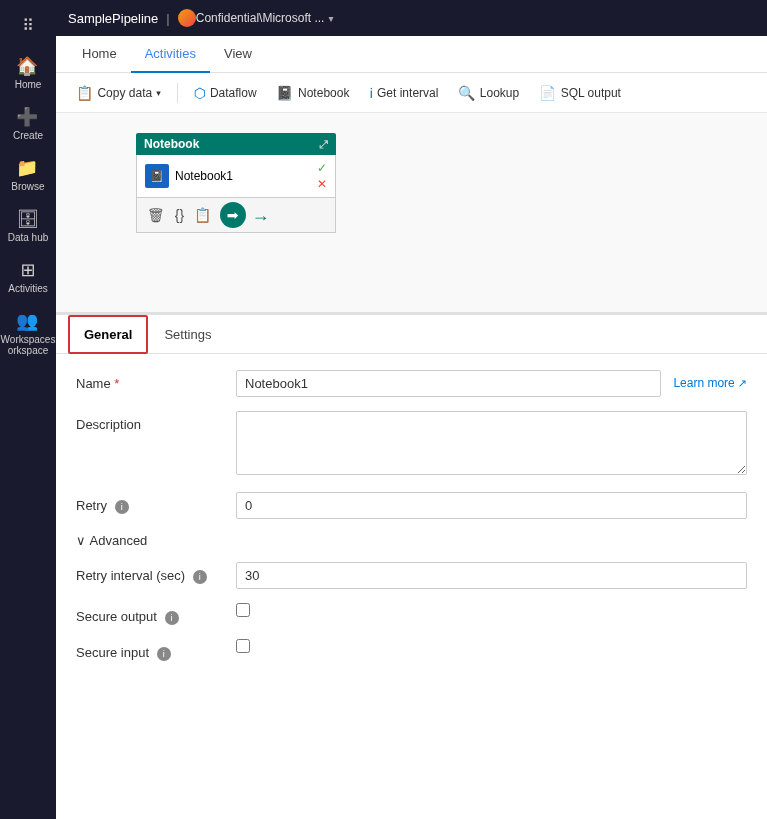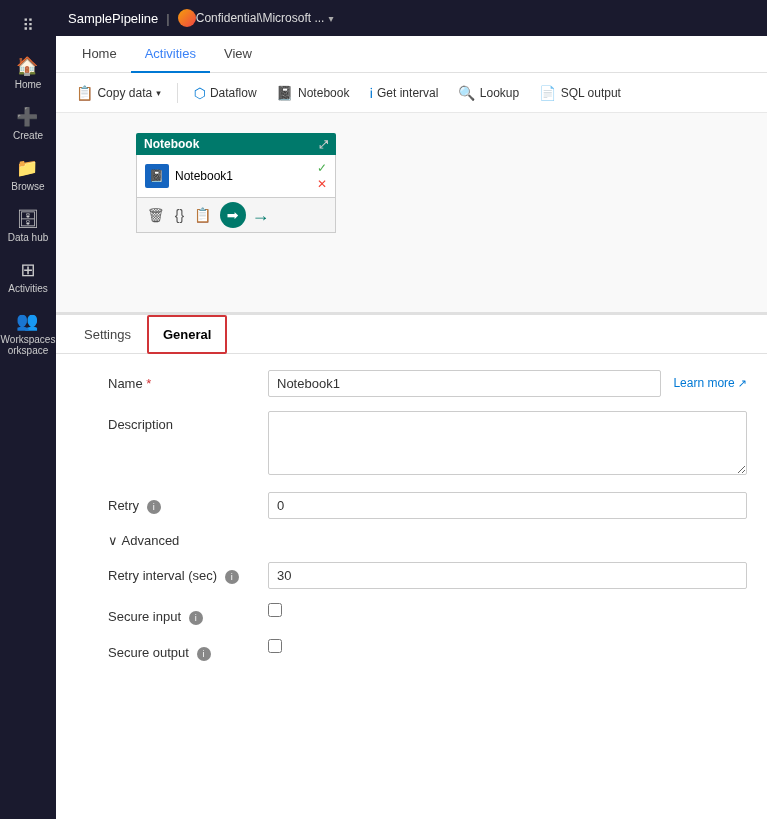--- a/index.html
+++ b/index.html
@@ -223,21 +223,20 @@
     .panel-tab.active {
       color: #000;
       font-weight: 600;
       border: 2px solid #d13438;
       border-radius: 2px;
     }
 
     
     .form-content {
       padding: 16px 20px;
-      margin-left: 32px;
     }
     .form-row {
       display: flex;
       align-items: flex-start;
       margin-bottom: 14px;
     }
     .form-label {
       width: 160px;
       font-size: 13px;
       color: #333;
@@ -418,25 +417,25 @@
         <button class="node-action-btn">📋</button>
         <div class="node-arrow">➡</div>
         <span style="font-size:18px;color:#00796b;cursor:pointer;">→</span>
       </div>
     </div>
   </div>
 
   <div class="bottom-panel">
 
     <div class="panel-tabs">
+      <div class="panel-tab active">
+        <span>General</span>
+      </div>
       <div class="panel-tab">
         <span>Settings</span>
-      </div>
-      <div class="panel-tab active">
-        <span>General</span>
       </div>
     </div>
 
     <div class="form-content">
 
       <div class="form-row">
         <div class="form-label">
           <span>Name</span>
           <span class="required">*</span>
         </div>
@@ -479,34 +478,34 @@
           <span>Retry interval (sec)</span>
           <span class="info-icon">i</span>
         </div>
         <div class="form-field">
           <input type="text" class="form-input" value="30" style="">
         </div>
       </div>
 
       <div class="form-row">
         <div class="form-label">
+          <span>Secure output</span>
+          <span class="info-icon">i</span>
+        </div>
+        <div class="form-field">
+          <input type="checkbox" class="checkbox-input" style="">
+        </div>
+      </div>
+
+      <div class="form-row">
+        <div class="form-label">
           <span>Secure input</span>
           <span class="info-icon">i</span>
         </div>
         <div class="form-field">
           <input type="checkbox" class="checkbox-input" style="">
         </div>
       </div>
 
-      <div class="form-row">
-        <div class="form-label">
-          <span>Secure output</span>
-          <span class="info-icon">i</span>
-        </div>
-        <div class="form-field">
-          <input type="checkbox" class="checkbox-input" style="">
-        </div>
-      </div>
-
     </div>
   </div>
 
 </div>
 
 </body></html>

